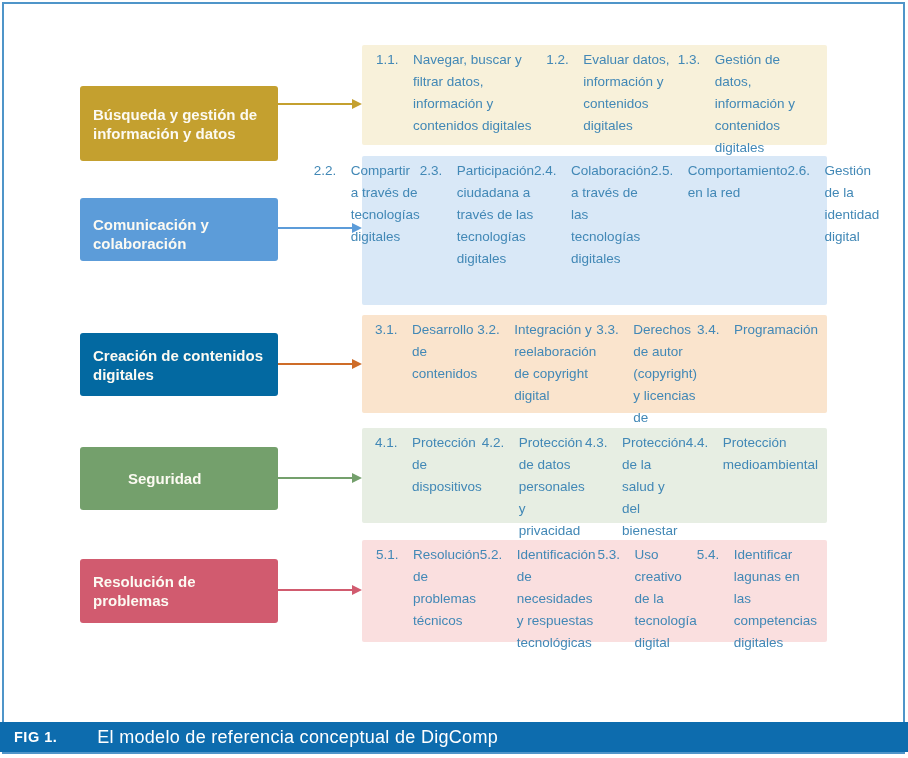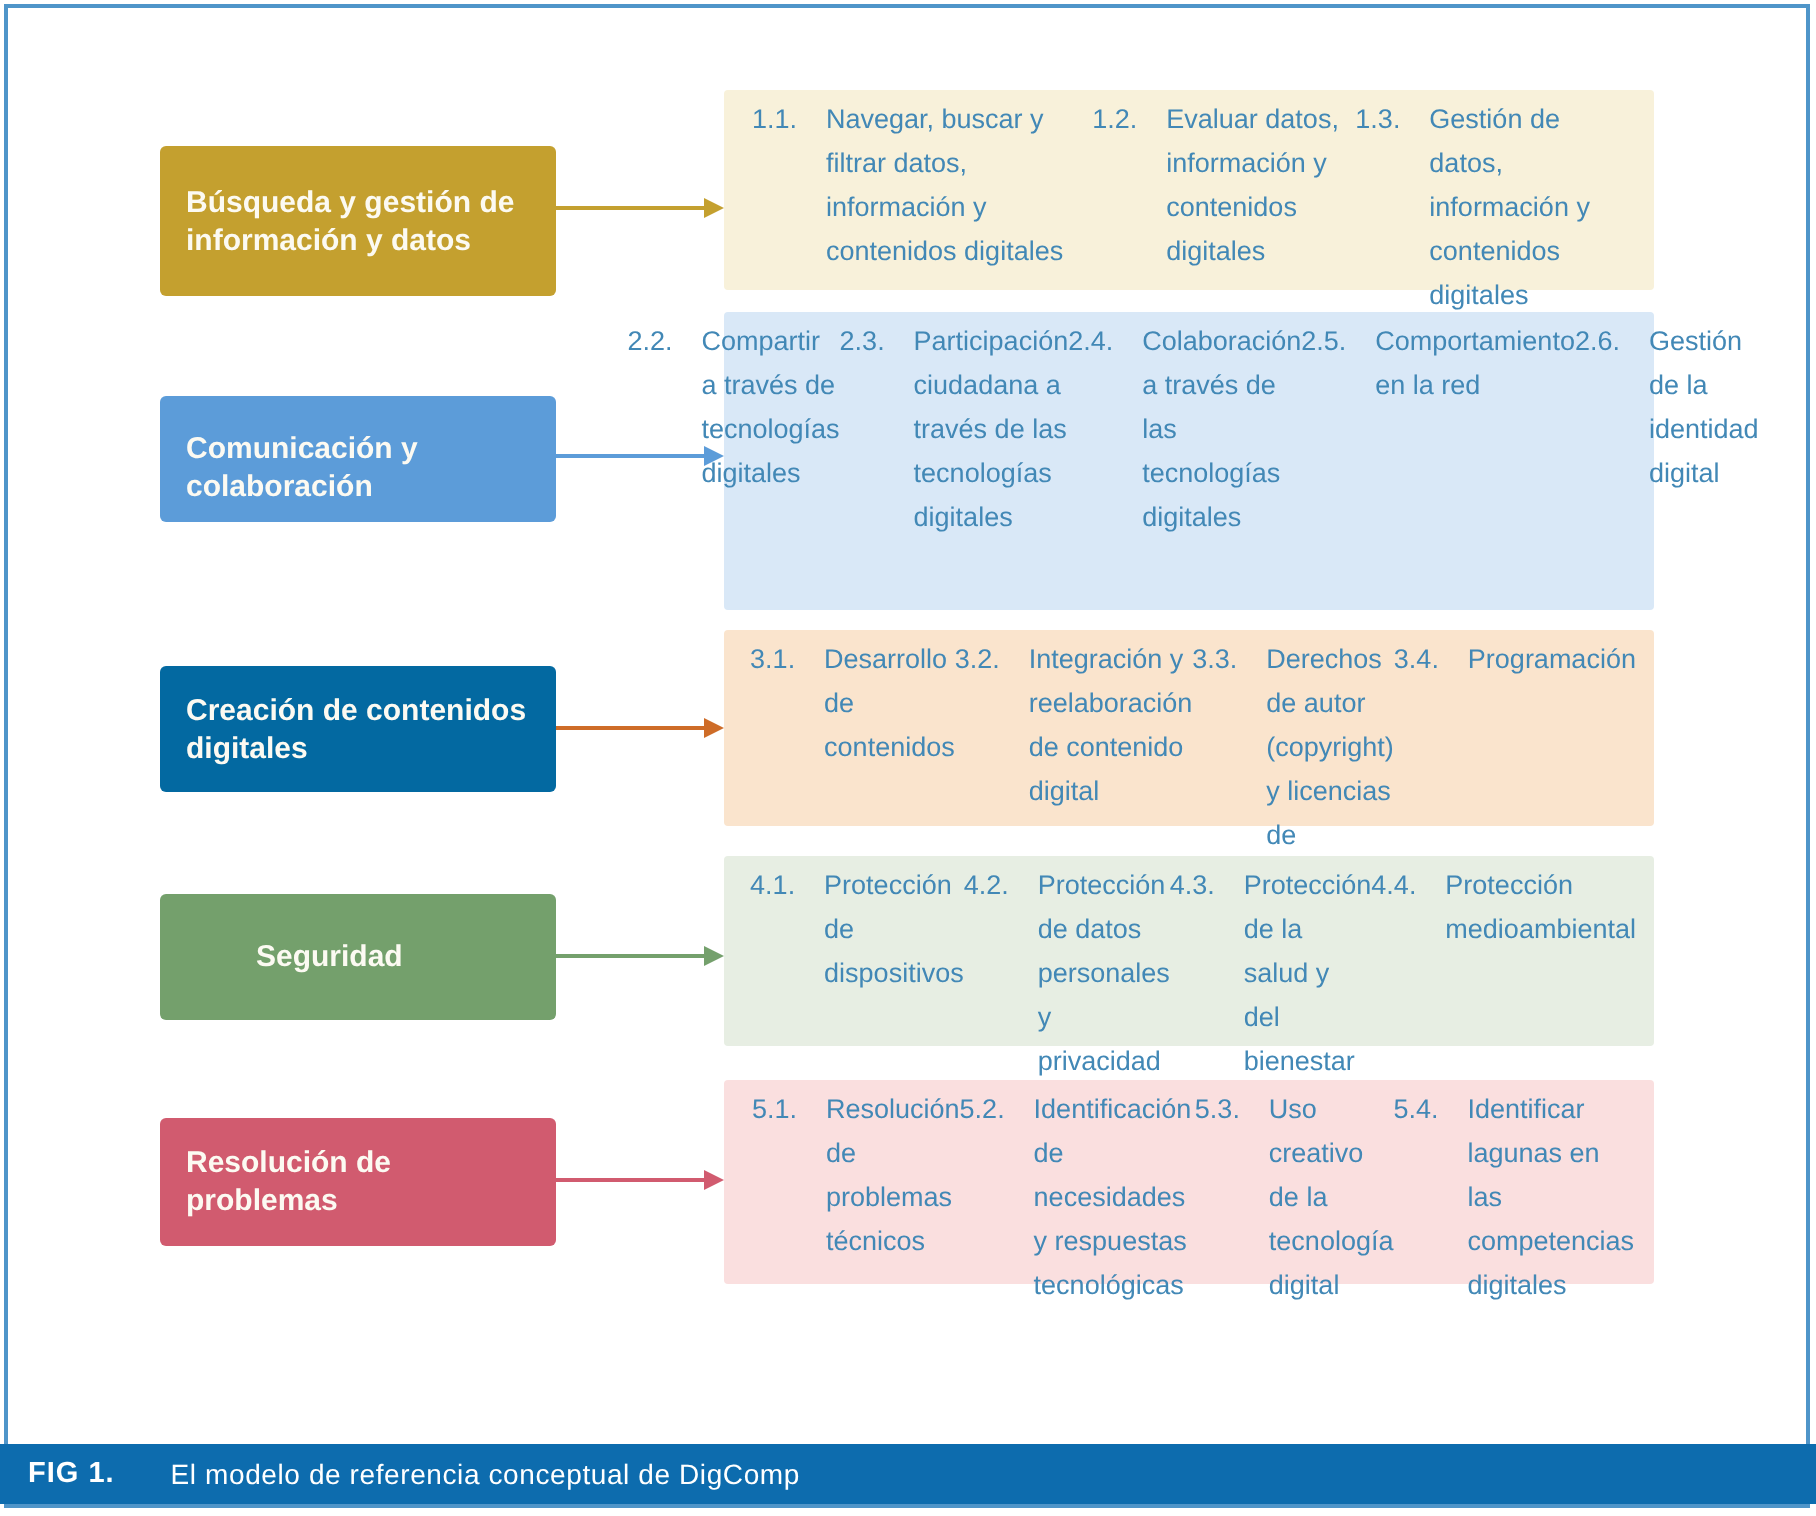--- a/index.html
+++ b/index.html
@@ -29,29 +29,29 @@
   .head{position:absolute;right:0;top:0;width:0;height:0;display:block;
     border-top:5px solid transparent;border-bottom:5px solid transparent;border-left:10px solid #000;}
   .ar1{top:99px;}
   .ar2{top:223px;}
   .ar3{top:359px;}
   .ar4{top:473px;}
   .ar5{top:585px;}
   .caption-bar{position:absolute;left:0;right:0;top:722px;height:30px;display:flex;align-items:center;
     padding-left:14px;color:#fff;z-index:5;}
   .fig-label{font-weight:bold;font-size:14.5px;letter-spacing:0.5px;}
-  .fig-caption{font-size:14px;margin-left:28px;letter-spacing:0.3px;}
+  .fig-caption{font-size:18px;margin-left:40px;letter-spacing:0.3px;}
 </style>
 </head>
 <body>
 
 <div class="figure">
   <div class="frame" style="border-color: rgb(79, 149, 201);"></div>
 
-  <div class="area-box a1" style="background: rgb(196, 160, 47);">
+  <div class="area-box a1" style="background: rgb(196, 160, 47); margin-top: 13px;">
     <span>Búsqueda y gestión de información y datos</span>
   </div>
   <div class="arrow ar1">
     <span class="shaft" style="background: rgb(196, 160, 47);"></span>
     <span class="head" style="border-left-color: rgb(196, 160, 47);"></span>
   </div>
   <div class="panel p1" style="background: rgb(248, 241, 218);">
     <div class="row">
       <span class="num">1.1.</span>
       <span class="txt">Navegar, buscar y filtrar datos, información y contenidos digitales</span>
@@ -103,21 +103,21 @@
     <span class="shaft" style="background: rgb(206, 108, 40);"></span>
     <span class="head" style="border-left-color: rgb(206, 108, 40);"></span>
   </div>
   <div class="panel p3" style="background: rgb(250, 228, 205);">
     <div class="row">
       <span class="num">3.1.</span>
       <span class="txt">Desarrollo de contenidos</span>
     </div>
     <div class="row">
       <span class="num">3.2.</span>
-      <span class="txt">Integración y reelaboración de contenido digital</span>
+      <span class="txt">Integración y reelaboración de copyright digital</span>
     </div>
     <div class="row">
       <span class="num">3.3.</span>
       <span class="txt">Derechos de autor (copyright) y licencias de propiedad intelectual</span>
     </div>
     <div class="row">
       <span class="num">3.4.</span>
       <span class="txt">Programación</span>
     </div>
   </div>

